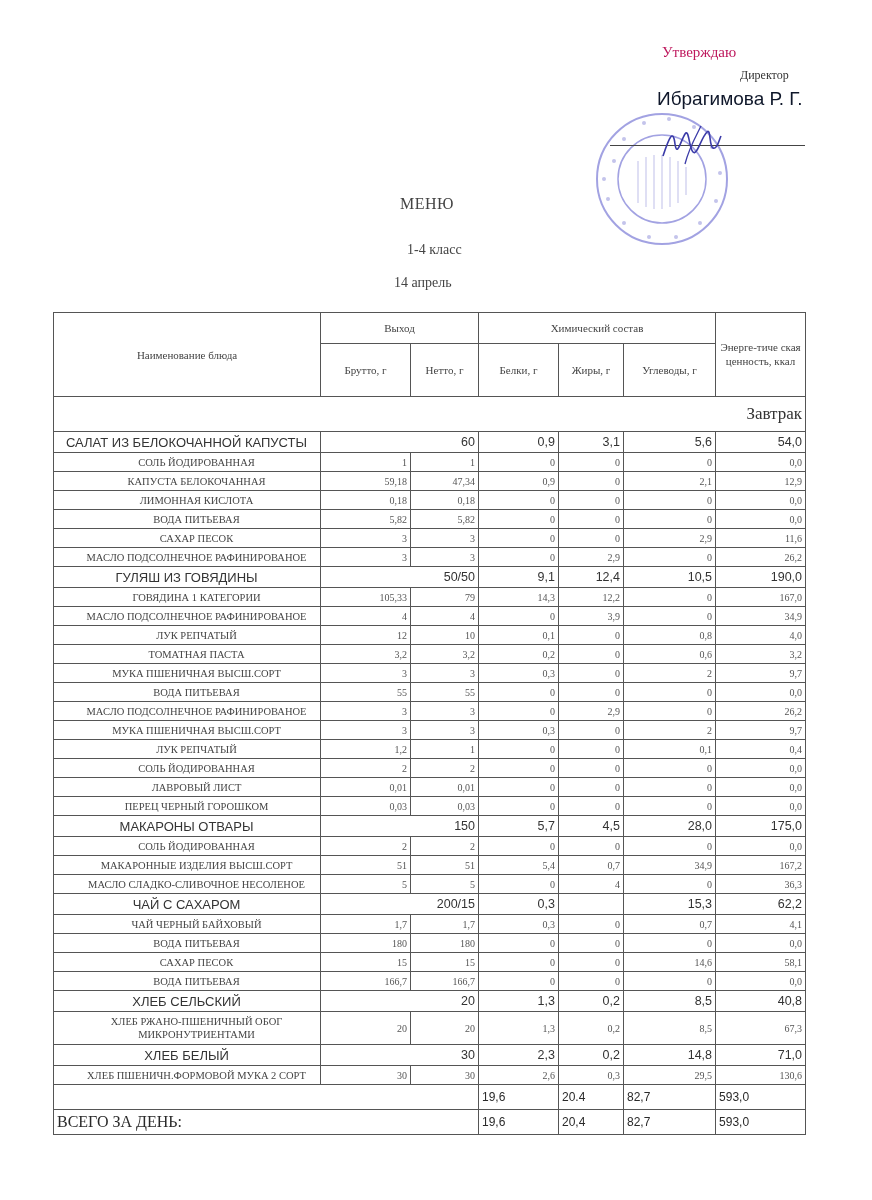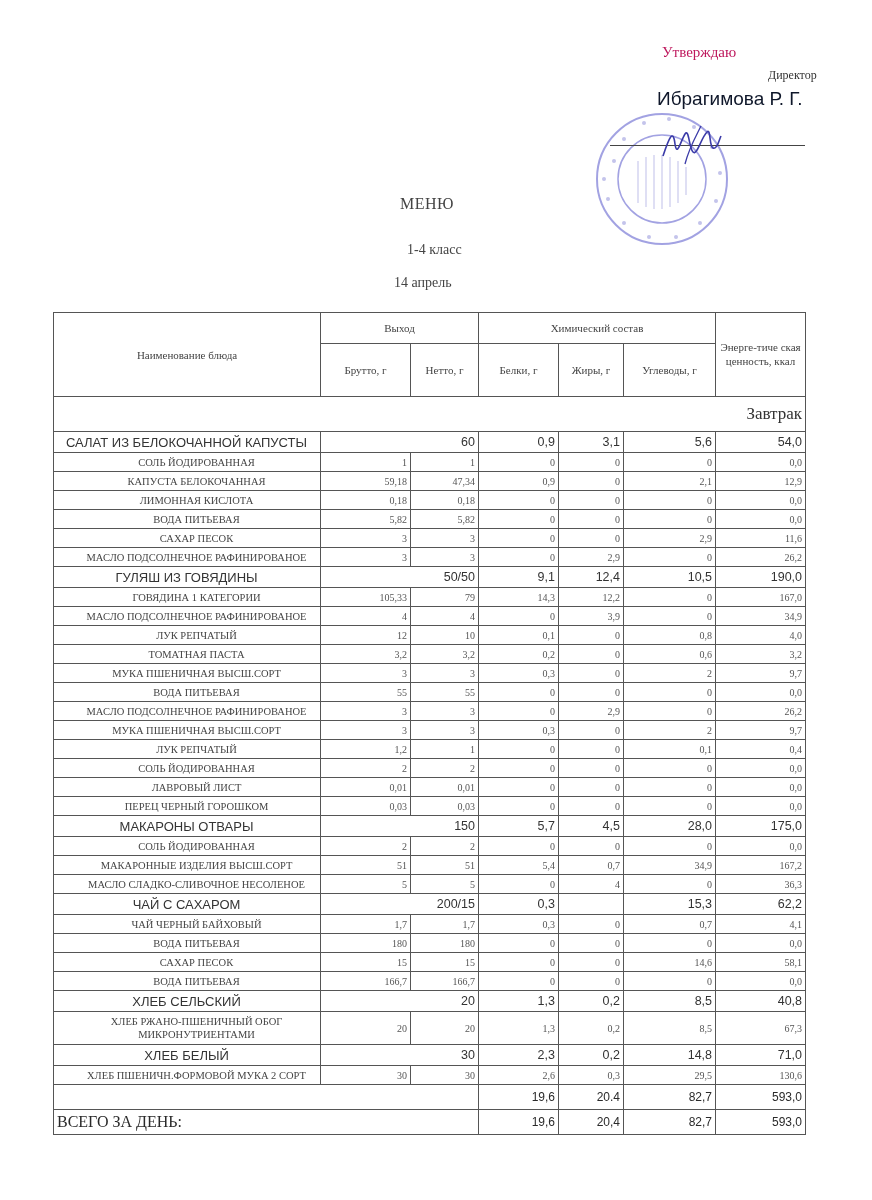--- a/index.html
+++ b/index.html
@@ -1,21 +1,21 @@
 <!DOCTYPE html>
 <html><head>
 <meta charset="utf-8">
 <style>
   html, body { margin: 0; padding: 0; }
   body {
     width: 872px; height: 1200px; background: #ffffff; position: relative; overflow: hidden;
     font-family: "Liberation Serif", serif; color: #2a2a2a;
   }
   .approve { position: absolute; left: 662px; top: 44px; font-size: 15px; font-weight: normal; color: #be185d; font-family: "Liberation Serif", serif; }
-  .director { position: absolute; left: 740px; top: 68px; font-size: 12px; color: #333; font-family: "Liberation Serif", serif; margin-left: 28px; }
+  .director { position: absolute; left: 740px; top: 68px; font-size: 12px; color: #333; font-family: "Liberation Serif", serif; }
   .dir-name { position: absolute; left: 657px; top: 88px; font-size: 19px; color: #0f172a; font-family: "Liberation Sans", sans-serif; }
   .sign-line { position: absolute; left: 610px; top: 145px; width: 195px; height: 1px; background: #444; }
   .stamp { position: absolute; left: 594px; top: 111px; width: 136px; height: 136px; }
   .signature { position: absolute; left: 655px; top: 118px; width: 70px; height: 50px; }
   .title { position: absolute; left: 400px; top: 195px; font-size: 16px; color: #444; letter-spacing: 0.5px; }
   .cls { position: absolute; left: 407px; top: 242px; font-size: 14px; color: #444; }
   .date { position: absolute; left: 394px; top: 275px; font-size: 14px; color: #444; }
 
   table.menu {
     position: absolute; left: 53px; top: 312px; width: 752px;
@@ -29,21 +29,21 @@
   .hdr2 th { height: 52px; }
   .section td { height: 34px; text-align: right; font-size: 17px; font-family: "Liberation Serif", serif; color: #333; }
   tr.dish td { height: 20px; font-family: "Liberation Sans", sans-serif; font-size: 12.5px; color: #333; }
   tr.dish td.name { font-size: 13px; text-align: center; padding-left: 2px; }
   tr.dish td.num { text-align: right; }
   tr.ing td { height: 18px; font-family: "Liberation Serif", serif; font-size: 10px; color: #444; }
   tr.ing td.name { font-size: 10.5px; padding-left: 22px; text-align: center; }
   tr.ing td.num { text-align: right; font-size: 10px; color: #555; }
   tr.ing-tall td { height: 32px; }
   tr.total td { height: 24px; font-family: "Liberation Sans", sans-serif; font-size: 12px; }
-  tr.total td.num { text-align: right; }
+  tr.total td.num { }
   tr.total td.name { font-family: "Liberation Serif", serif; font-size: 16px; }
   .wrap { white-space: normal !important; line-height: 1.25; }
 </style>
 </head>
 <body>
 
 <div class="approve">Утверждаю</div>
 <div class="director">Директор</div>
 <div class="dir-name">Ибрагимова Р. Г.</div>
 

